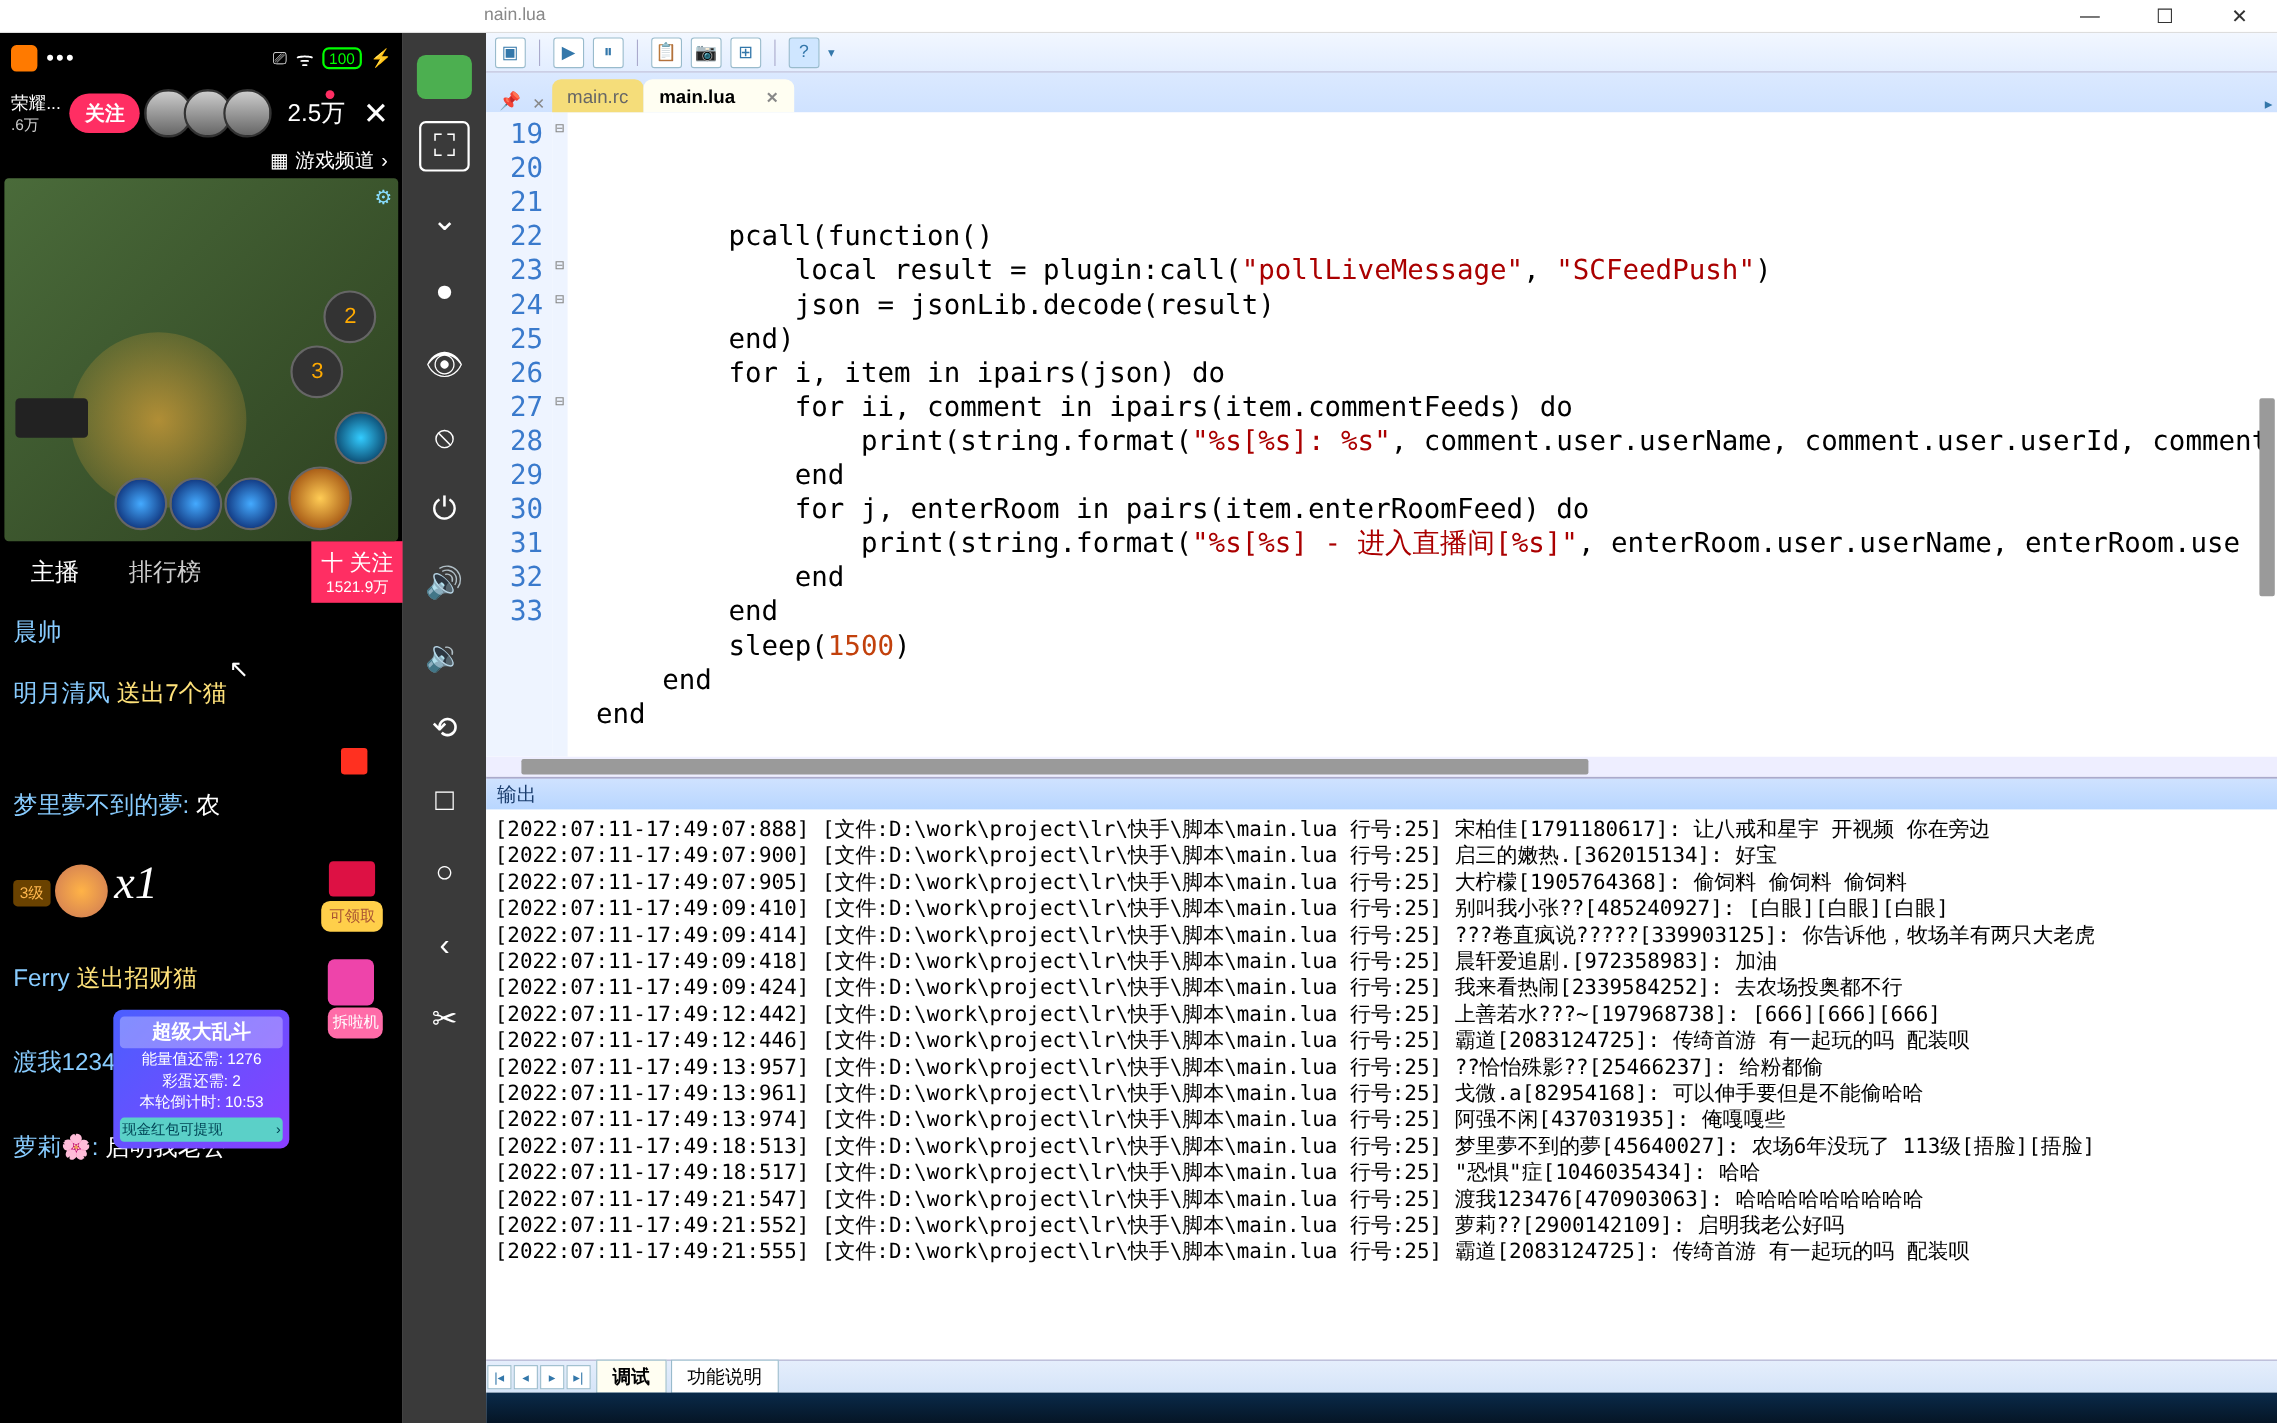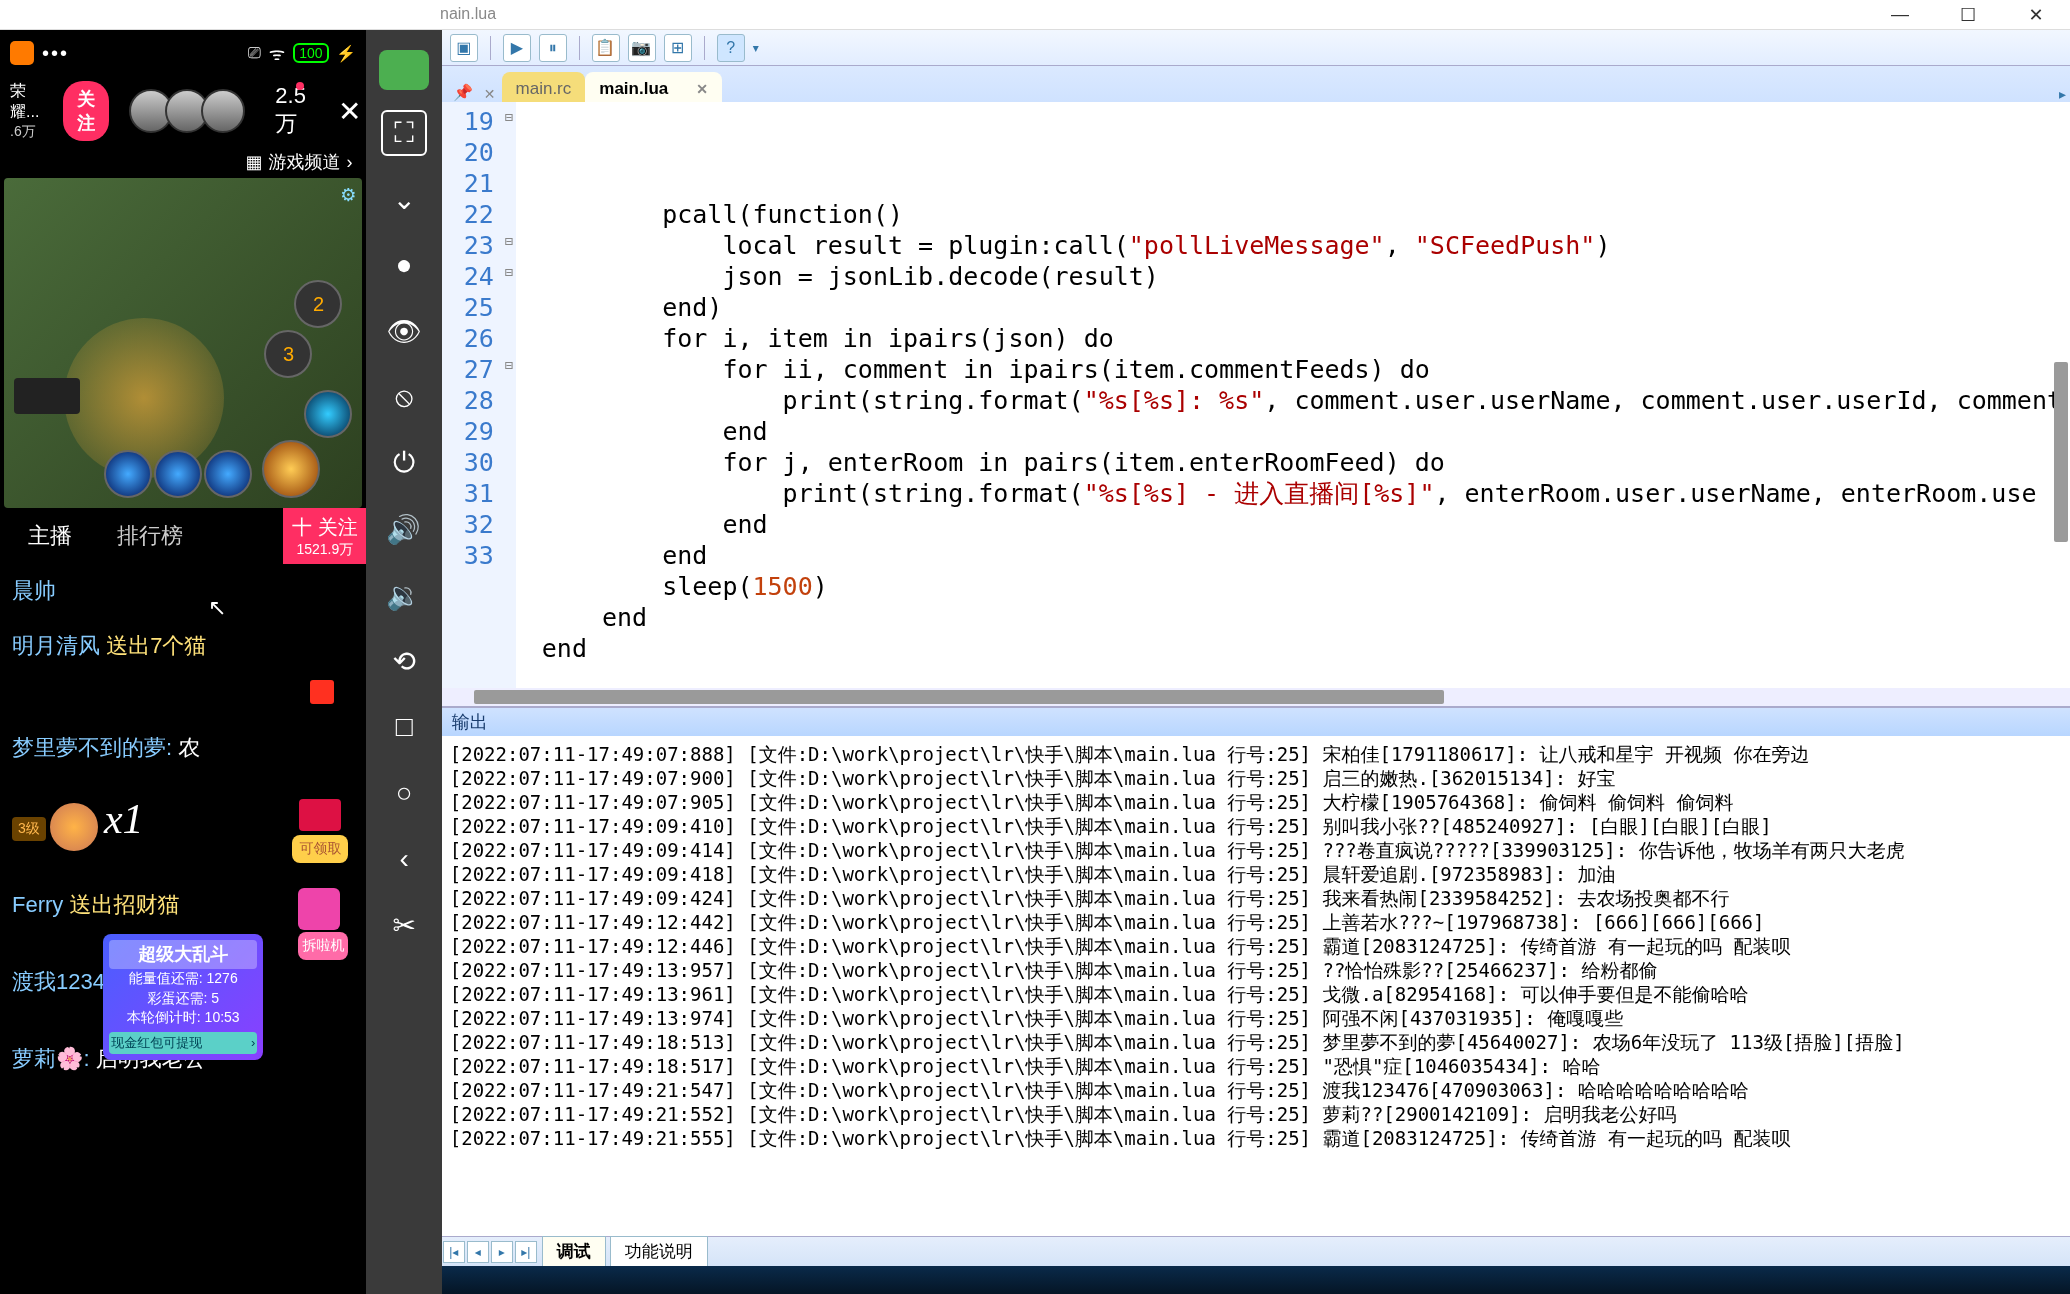--- a/index.html
+++ b/index.html
@@ -13,21 +13,21 @@
 
 
 .live-app { width: 438px; background: #000; color: #fff; position: relative; overflow: hidden; }
 .live-header { height: 46px; display: flex; align-items: center; padding: 0 10px; gap: 8px; }
 .live-header .orange-icon { width: 24px; height: 24px; background: #ff7a00; border-radius: 5px; }
 .live-header .dots { font-size: 20px; letter-spacing: 2px; }
 .live-header .spacer { flex: 1; }
 .live-header .wifi-icon, .live-header .battery { font-size: 18px; }
 .live-header .battery-box { border: 2px solid #0f0; border-radius: 6px; padding: 0 4px; font-size: 14px; color: #0f0; }
 
-.host-row { display: flex; align-items: center; padding: 5px 10px; gap: 24px; position: relative; }
+.host-row { display: flex; align-items: center; padding: 5px 10px; gap: 8px; position: relative; }
 .host-info { display: flex; flex-direction: column; }
 .host-sub { font-size: 14px; color: #ccc; }
 .follow-btn { background: #ff2e63; border-radius: 20px; padding: 6px 14px; font-size: 18px; font-weight: bold; }
 .avatars { display: flex; margin-left: 4px; }
 .avatars .av { width: 44px; height: 44px; border-radius: 50%; background: linear-gradient(#ccc,#666); border: 2px solid #333; margin-left: -8px; }
 .viewer-count { font-size: 22px; color: #fff; margin-left: 6px; }
 .close-x { font-size: 28px; margin-left: 8px; }
 .red-dot { position: absolute; top: 6px; right: 62px; width: 8px; height: 8px; background: #ff2e63; border-radius: 50%; }
 
 .game-channel { display: flex; justify-content: flex-end; align-items: center; padding: 4px 14px; font-size: 18px; gap: 6px; }
@@ -207,21 +207,21 @@
         <div class="label">可领取</div>
       </div>
       <div class="gift-chest2">
         <div class="box"></div>
         <div class="label">拆啦机</div>
       </div>
 
       <div class="event-banner">
         <div class="title">超级大乱斗</div>
         <div>能量值还需: 1276</div>
-        <div>彩蛋还需: 5</div>
+        <div>彩蛋还需: 2</div>
         <div>本轮倒计时: 10:53</div>
         <div class="cash">
             <span>现金红包可提现</span>
             <span>›</span>
           </div>
       </div>
     </div>
 
     <div class="rec-square"></div>
     <div class="cursor">↖</div>

